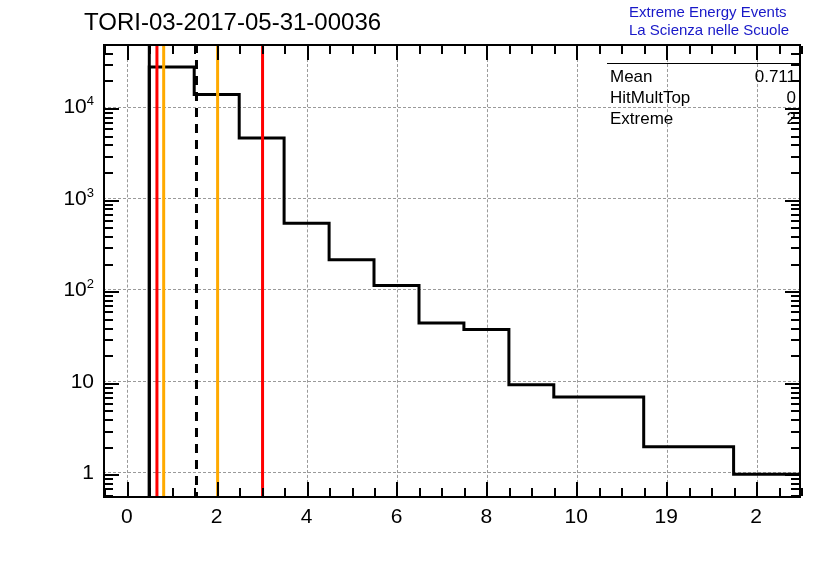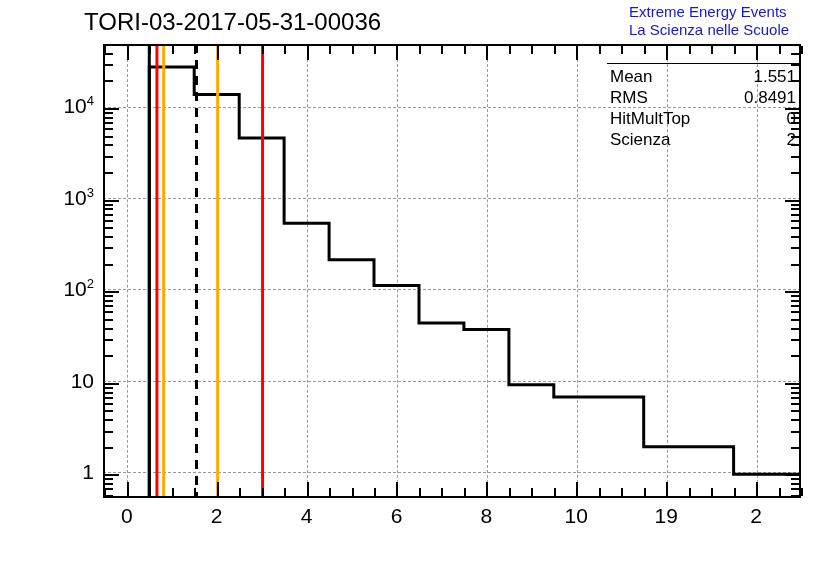--- a/index.html
+++ b/index.html
@@ -280,30 +280,26 @@
       <div class="xlab" style="left: 636.164px; width: 60px; top: 504px;">19</div>
       <div class="xlab" style="left: 726.055px; width: 60px; top: 504px;">2</div>
     </div>
 
 
   <div class="statsbox">
     <div class="stats-rule"></div>
     <div id="stats-rows">
         <div class="stats-row">
           <span class="stats-k">Mean</span>
-          <span class="stats-v">1.551</span>
-        </div>
-        <div class="stats-row">
-          <span class="stats-k">RMS</span>
-          <span class="stats-v">0.8491</span>
+          <span class="stats-v">0.711</span>
         </div>
         <div class="stats-row">
           <span class="stats-k">HitMultTop</span>
           <span class="stats-v">0</span>
         </div>
         <div class="stats-row">
-          <span class="stats-k">Scienza</span>
+          <span class="stats-k">Extreme</span>
           <span class="stats-v">2</span>
         </div>
       </div>
   </div>
 
 </div>
 
 </body></html>

